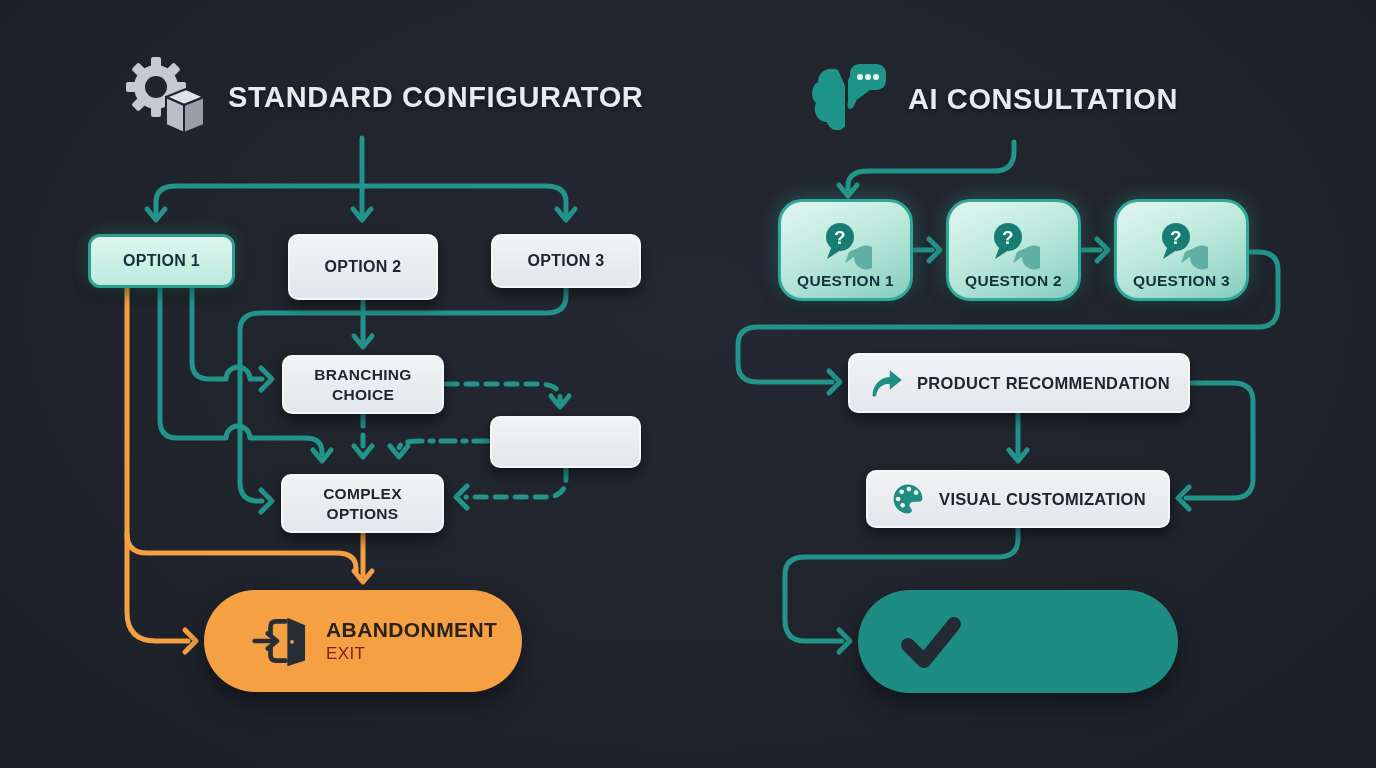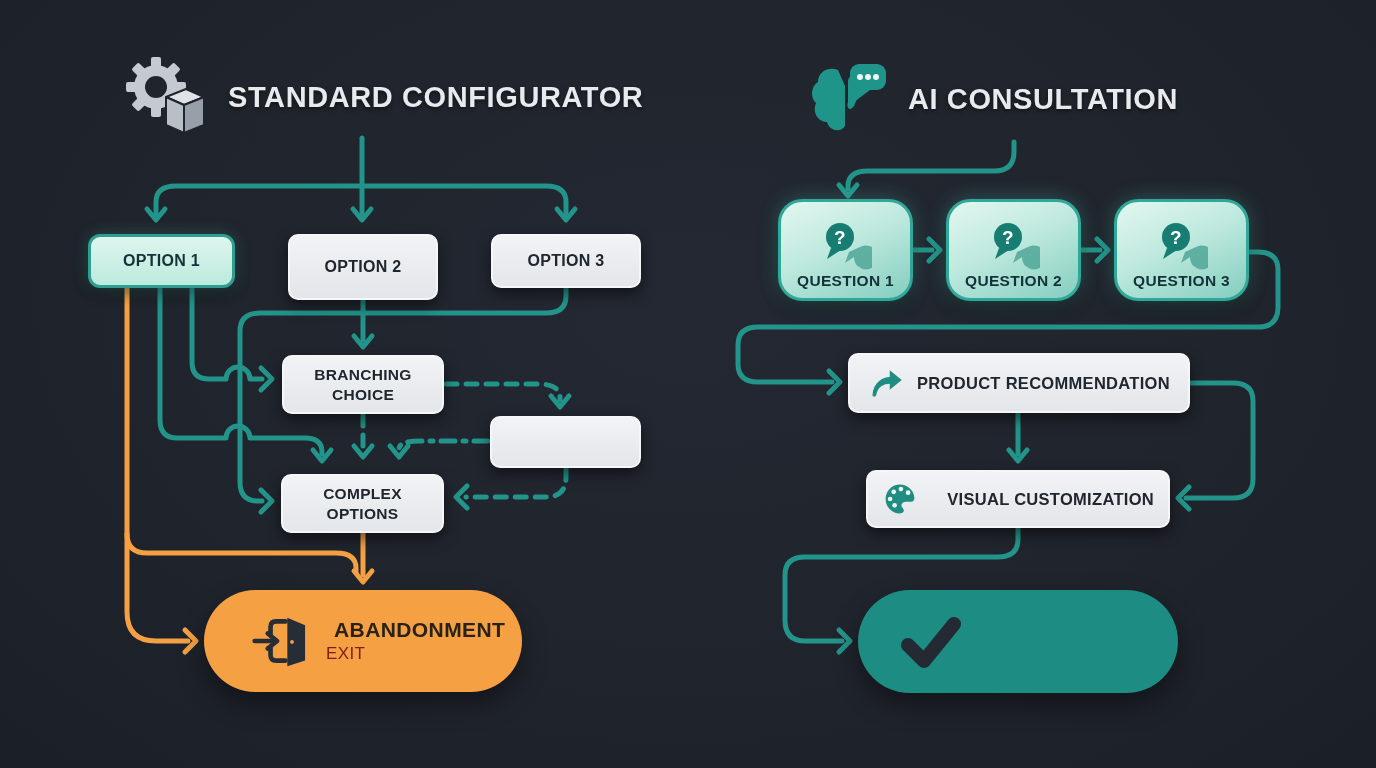--- a/index.html
+++ b/index.html
@@ -29,21 +29,21 @@
   .qbox{
     flex-direction:column;gap:2px;padding-top:10px;
     background:linear-gradient(155deg,#e2f7f1 0%,#bfe9de 45%,#84cec0 100%);
     border:3px solid #2fa899;border-radius:24px;font-size:15.5px;color:#13313a;
     box-shadow:0 0 20px rgba(92,221,201,.3),0 8px 16px rgba(0,0,0,.45);
   }
   .pill{position:absolute;z-index:2;display:flex;align-items:center;gap:20px;
     border-radius:52px;padding-left:46px;box-shadow:0 12px 26px rgba(0,0,0,.4);}
   .pill-orange{background:#f5a143;}
   .pill-teal{background:#1d8c82;}
-  .pill-title{font-size:21px;font-weight:bold;letter-spacing:.4px;margin-left:8px;}
+  .pill-title{font-size:21px;font-weight:bold;letter-spacing:.4px;}
   .pill-sub{font-size:17px;margin-top:2px;letter-spacing:.4px;}
   .pill-orange .pill-title{color:#2a2218;}
   .pill-orange .pill-sub{color:#7f1d1d;}
   .pill-teal .pill-title{color:#ffffff;}
   .pill-teal .pill-sub{color:#b5e3dc;}
   .icon{display:inline-flex;align-items:center;justify-content:center;}
 </style>
 </head>
 <body>
 
@@ -238,21 +238,21 @@
 
   <div class="node box-light box-wide" style="left:848px;top:353px;width:342px;height:60px;font-size:16.5px;">
     <span class="icon">
       <svg width="36" height="34" viewBox="0 0 48 40">
         <path d="M6,36 C7,19 20,12 29,12 L29,3 L45,16 L29,29 L29,21 C21,21 13,25 11,36 C10,39 6,39 6,36 Z" fill="#1f8d82"></path>
       </svg>
     </span>
     <span>PRODUCT RECOMMENDATION</span>
   </div>
 
-  <div class="node box-light box-wide" style="left:866px;top:470px;width:304px;height:58px;font-size:16.5px;justify-content:space-between;">
+  <div class="node box-light box-wide" style="left:866px;top:470px;width:304px;height:58px;font-size:16.5px;">
     <span class="icon">
       <svg width="36" height="36" viewBox="0 0 40 40">
         <path d="M20,4 a16,16 0 1 0 0,32 c5,0 5,-4 3,-6 c-3,-3 -1,-7 4,-7 h5 a4,4 0 0 0 4,-4 A16,16 0 0 0 20,4 Z" fill="#1f8d82"></path>
         <circle cx="13" cy="12" r="2.6" fill="#eef6f4"></circle>
         <circle cx="21" cy="9" r="2.6" fill="#eef6f4"></circle>
         <circle cx="29" cy="13" r="2.6" fill="#eef6f4"></circle>
         <circle cx="9" cy="20" r="2.6" fill="#eef6f4"></circle>
         <circle cx="14" cy="27" r="2.6" fill="#eef6f4"></circle>
       </svg>
     </span>

